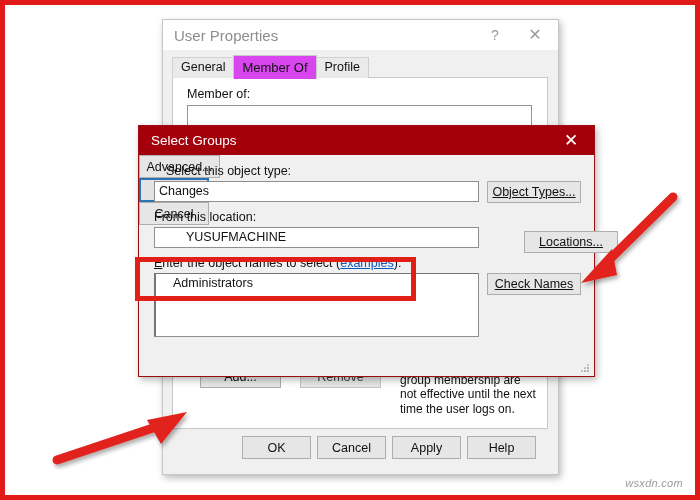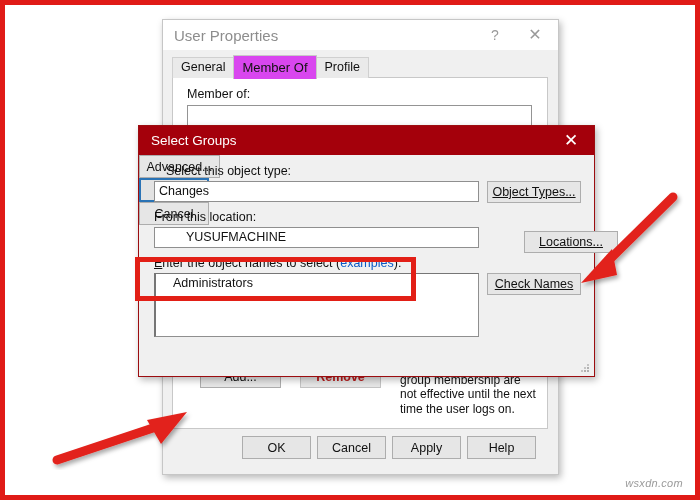--- a/index.html
+++ b/index.html
@@ -179,21 +179,21 @@
     font-size: 12.5px;
     color: #111;
     background: #e6e6e6;
     border: 1px solid #adadad;
     box-sizing: border-box;
     display: flex;
     align-items: center;
     justify-content: center;
     user-select: none;
   }
-  .btn.disabled { color: #b91c1c; background: #e6e6e6; border-color: #c4c4c4; font-weight: bold; }
+  .btn.disabled { color: #404040; background: #e6e6e6; border-color: #c4c4c4; }
   .btn.default { border: 2px solid #2a73b5; background: #e3e3e3; }
 
   #up-add    { position:absolute; left:27px;  top:288px; width:81px; height:22px; }
   #up-remove { position:absolute; left:127px; top:288px; width:81px; height:22px; }
   #up-note {
     position: absolute;
     left: 227px; top: 280px;
     width: 140px;
     font-size: 12px;
     line-height: 14.5px;
@@ -271,20 +271,21 @@
   #sg-loc         { left: 15px; top: 72px; width: 325px; height: 21px; padding-left: 31px; }
   #sg-loc-btn     { left: 348px; top: 76px; margin-left: 37px; }
   #sg-lbl-names   { left: 15px; top: 101px; }
   #sg-names       { left: 15px; top: 118px; width: 325px; height: 64px; border-left: 2px solid #767676; border-top: 1px solid #767676; padding-left: 17px; }
   #sg-check-btn   { left: 348px; top: 118px; }
   #sg-advanced    { left: 26px;  top: 196px; width: 81px; height: 23px; }
   #sg-ok          { left: 283px; top: 195px; width: 70px; height: 24px; }
   #sg-cancel      { left: 362px; top: 196px; width: 70px; height: 23px; }
   .link {
     color: #0b59c4;
+    text-decoration: underline;
   }
   .accesskey { text-decoration: underline; }
   #sg-grip {
     position: absolute;
     right: 4px; bottom: 3px;
     width: 10px; height: 10px;
     background:
       radial-gradient(circle 1px at 8px 8px, #b0b0b0 99%, transparent 100%),
       radial-gradient(circle 1px at 5px 8px, #b0b0b0 99%, transparent 100%),
       radial-gradient(circle 1px at 8px 5px, #b0b0b0 99%, transparent 100%),

